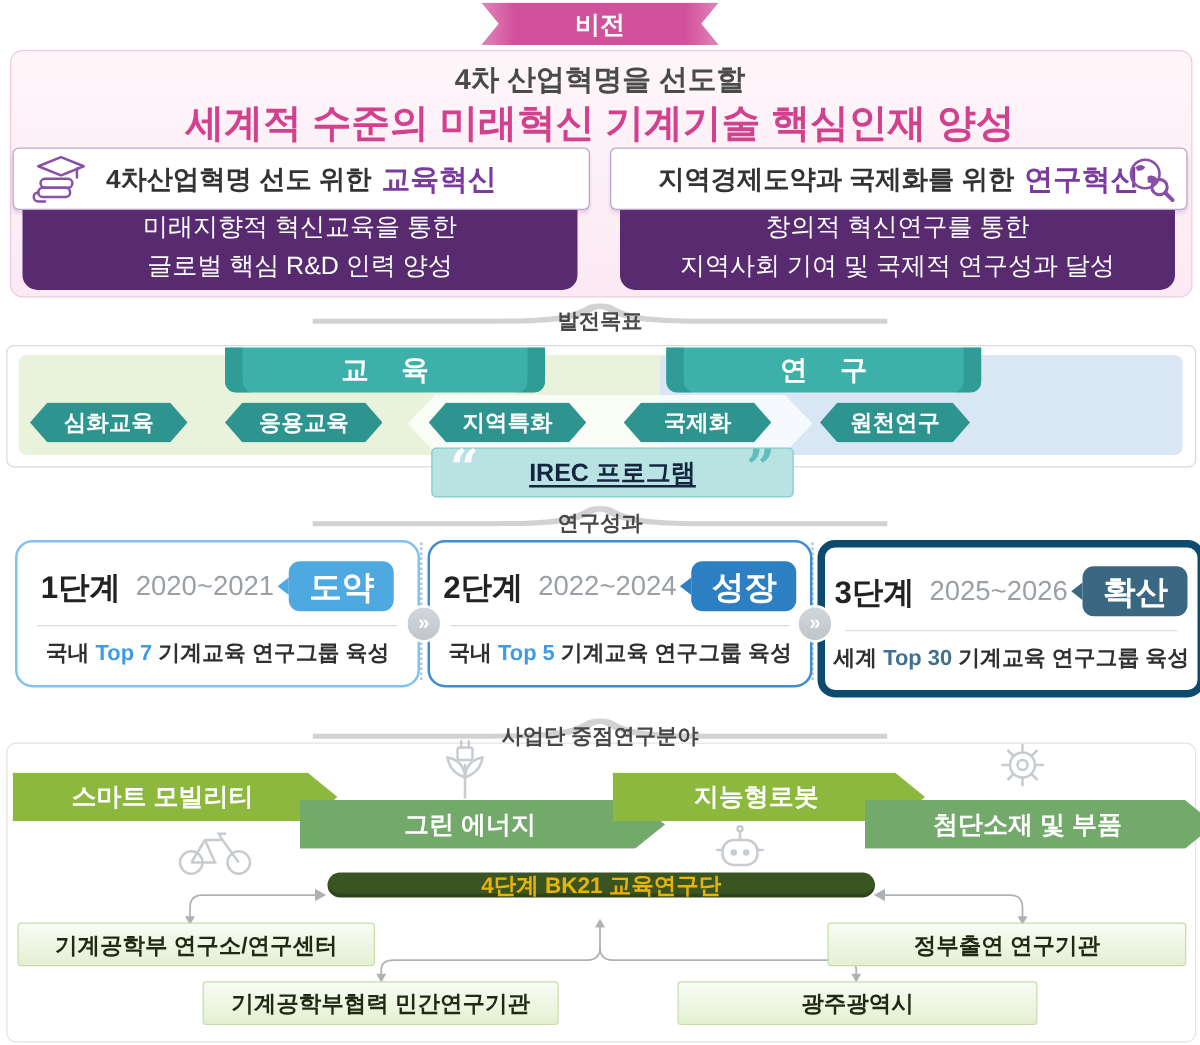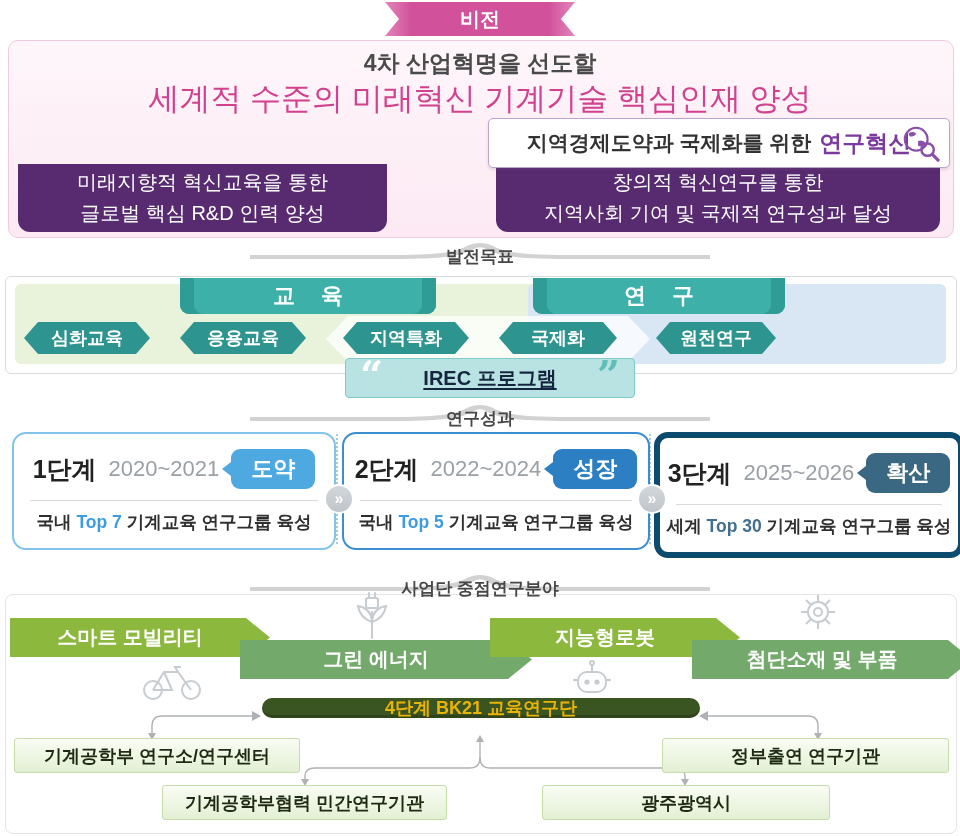--- a/index.html
+++ b/index.html
@@ -8,30 +8,30 @@
   .abs{position:absolute;}
   .flexc{display:flex;align-items:center;justify-content:center;}
 
   
   .vision-panel{left:8px;top:40px;width:944px;height:196px;
     background:linear-gradient(#fef6fa,#fce9f3);border:1px solid #efc9de;border-radius:10px;}
   .vision-ribbon{left:385px;top:2px;width:190px;height:34px;color:#fff;font-size:20px;font-weight:bold;
     background:linear-gradient(90deg,#e186ba 0%,#d2519b 14%,#d2519b 86%,#e186ba 100%);
     clip-path:polygon(0 0,100% 0,calc(100% - 14px) 50%,100% 100%,0 100%,14px 50%);}
   .vision-line1{left:0;top:48px;width:960px;font-size:23px;color:#4a4a4a;font-weight:600;text-align:center;}
-  .vision-line2{left:0;top:78px;width:960px;font-size:31px;color:#d1418e;font-weight:normal;text-align:center;}
+  .vision-line2{left:0;top:78px;width:960px;font-size:31px;color:#d1418e;font-weight:bold;text-align:center;}
 
   .pillar-head{top:118px;height:48px;background:#fff;border:1.5px solid #b9a6cf;border-radius:5px;
     box-shadow:0 2px 3px rgba(120,80,140,.18);z-index:2;font-size:21px;color:#333;font-weight:bold;}
   .pillar-head .accent{color:#7b3a9e;font-size:23px;margin-left:8px;}
   .pillar-body{top:164px;height:68px;background:#582b70;border-radius:0 0 12px 12px;z-index:1;
     color:#fff;font-size:20px;text-align:center;line-height:1.55;flex-direction:column;}
   .p-left{left:10px;width:460px;}
   .p-right{left:488px;width:460px;}
-  .pb-left{left:18px;width:369px;}
+  .pb-left{left:18px;width:444px;}
   .pb-right{left:496px;width:444px;}
   .head-icon-l{left:14px;top:4px;}
   .head-icon-r{right:8px;top:5px;}
 
   
   .brace-wrap{width:460px;height:30px;}
   .brace-svg{position:absolute;left:0;top:0;}
   .brace-label{position:absolute;left:0;top:5px;width:460px;text-align:center;
     font-size:17px;font-weight:bold;color:#474747;}
 
@@ -56,21 +56,21 @@
   .q-close{right:14px;color:#5fbeb9;}
 
   
   .stage-box{top:432px;height:114px;background:#fff;border-radius:14px;z-index:2;}
   .sb1{left:12px;width:320px;border:2px solid #82c3eb;}
   .sb2{left:342px;width:304px;border:2px solid #3c8dd1;}
   .sb3{left:654px;width:298px;border:6px solid #0c4a6e;}
   .stage-row{position:absolute;left:0;top:14px;width:100%;height:42px;display:flex;align-items:center;justify-content:center;gap:12px;}
   .stage-name{font-size:25px;font-weight:bold;color:#222;}
   .stage-period{font-size:22px;color:#9aa0a6;}
-  .stage-badge{position:relative;width:84px;height:40px;border-radius:9px;color:#fff;font-size:22px;font-weight:bold;
+  .stage-badge{position:relative;width:84px;height:40px;border-radius:9px;color:#fff;font-size:26px;font-weight:bold;
     display:flex;align-items:center;justify-content:center;}
   .stage-badge::before{content:"";position:absolute;left:-9px;top:50%;margin-top:-7px;
     border:7px solid transparent;border-left:none;}
   .bg1{background:#4fa9e1;} .bg1::before{border-right:9px solid #4fa9e1;}
   .bg2{background:#2c7fc2;} .bg2::before{border-right:9px solid #2c7fc2;}
   .bg3{background:#3a6781;} .bg3::before{border-right:9px solid #3a6781;}
   .stage-divider{position:absolute;left:16px;right:16px;top:66px;border-top:1px solid #d8dcdf;}
   .stage-desc{position:absolute;left:0;top:76px;width:100%;text-align:center;font-size:17.5px;font-weight:bold;color:#2f2f2f;}
   .hl1{color:#3d9ce2;} .hl2{color:#3d9ce2;} .hl3{color:#42708f;}
   .dotline{top:434px;height:110px;border-left:2px dotted #a8c8e0;z-index:1;}
@@ -105,20 +105,33 @@
 
 <div id="canvas">
 
   <div class="abs vision-panel"></div>
   <div class="abs vision-ribbon flexc">
     <span>비전</span>
   </div>
   <div class="abs vision-line1">4차 산업혁명을 선도할</div>
   <div class="abs vision-line2">세계적 수준의 미래혁신 기계기술 핵심인재 양성</div>
 
+  <div class="abs pillar-head p-left flexc">
+    <span class="abs head-icon-l">
+      <svg width="44" height="40" viewBox="0 0 48 44" fill="none" stroke="#8a4fa8" stroke-width="2.2" stroke-linejoin="round" stroke-linecap="round">
+        <polygon points="26,3 46,11 26,19 6,11"></polygon>
+        <path d="M40,13 v8"></path>
+        <rect x="8" y="22" width="28" height="8" rx="4"></rect>
+        <rect x="6" y="30" width="28" height="8" rx="4"></rect>
+        <path d="M6,34 a4,4 0 0 0 0,8 h6"></path>
+      </svg>
+    </span>
+    <span>4차산업혁명 선도 위한</span>
+    <span class="accent">교육혁신</span>
+  </div>
   <div class="abs pillar-body pb-left flexc">
     <div>미래지향적 혁신교육을 통한</div>
     <div>글로벌 핵심 R&amp;D 인력 양성</div>
   </div>
 
   <div class="abs pillar-head p-right flexc">
     <span>지역경제도약과 국제화를 위한</span>
     <span class="accent">연구혁신</span>
     <span class="abs head-icon-r">
       <svg width="42" height="38" viewBox="0 0 44 40" fill="none" stroke="#8a4fa8" stroke-width="2.2" stroke-linecap="round">

